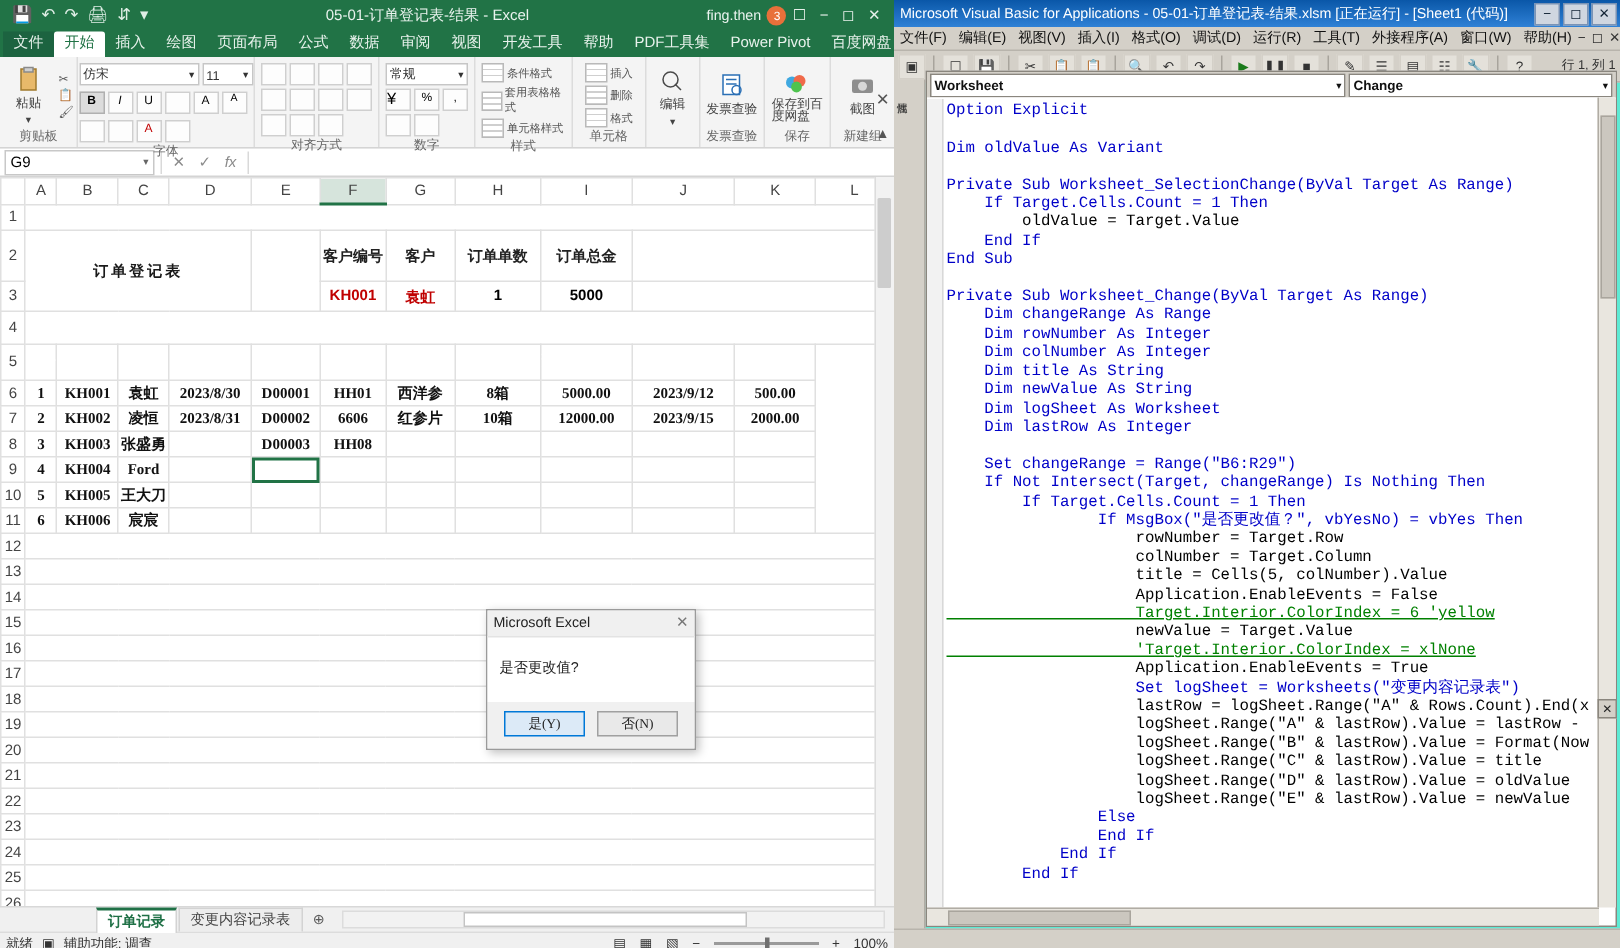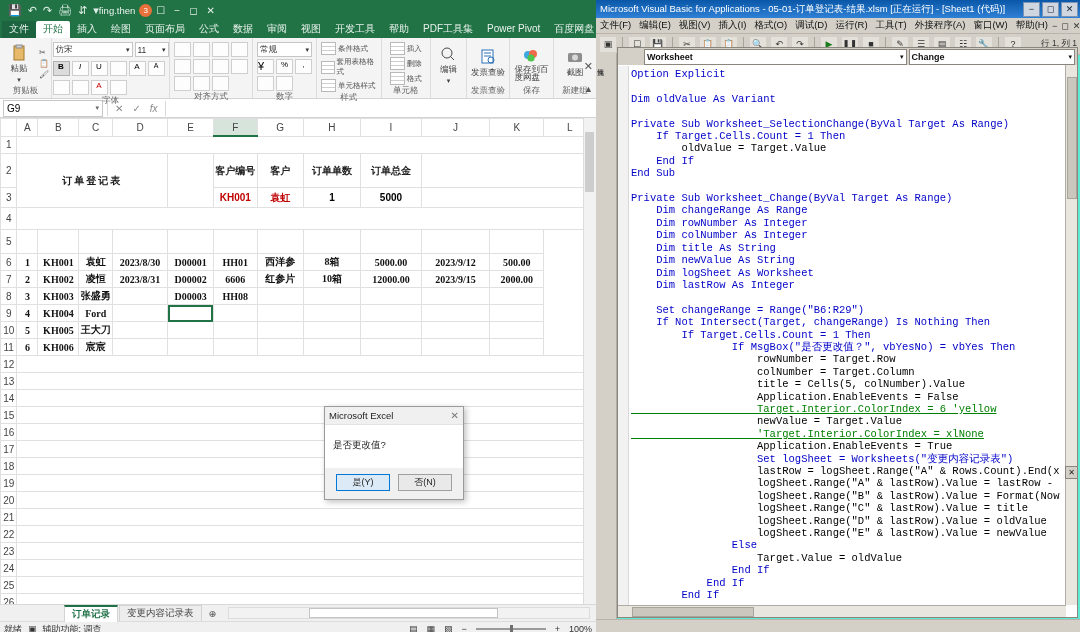--- a/index.html
+++ b/index.html
@@ -85,21 +85,21 @@
   .zoomslider{width:70px;height:2px;background:#9a9a9a;position:relative;}
   .zoomknob{position:absolute;left:34px;top:-3px;width:3px;height:8px;background:#6f6f6f;}
 
   
   .dialog{position:absolute;left:324px;top:288px;width:138px;background:#f0f0f0;border:1px solid #9a9a9a;
           box-shadow:2px 2px 6px rgba(0,0,0,.25);z-index:50;}
   .dlg-title{display:flex;justify-content:space-between;align-items:center;height:17px;padding:0 4px;
              background:#f0f0f0;font-size:9.5px;color:#222;}
   .dlg-x{color:#777;font-size:10px;}
   .dlg-body{background:#fff;padding:14px 8px 16px 8px;font-size:9.5px;color:#222;border-top:1px solid #e3e3e3;}
-  .dlg-btns{display:flex;gap:8px;justify-content:center;padding:6px 0 8px 0;background:#f0f0f0;}
+  .dlg-btns{display:flex;gap:8px;justify-content:center;padding:6px 0 8px 0;background:#f0f0f0;font-family:Liberation Serif, serif;}
   .dlg-btn{width:52px;height:15px;font-size:9px;border:1px solid #a0a0a0;background:#e9e9e9;
            display:flex;align-items:center;justify-content:center;color:#222;}
   .dlg-btn.default{border:1px solid #0078d7;background:#dceaf7;}
 
   
   #vbe{position:absolute;left:596px;top:0;width:484px;height:632px;background:#5eead4;overflow:hidden;}
   .vbe-title{height:18px;background:linear-gradient(#0a57a8,#2f81d6);color:#fff;display:flex;
              align-items:center;font-size:9.5px;padding:0 2px;}
   .vbe-title .vt{flex:1;white-space:nowrap;overflow:hidden;padding-left:2px;}
   .vbe-wbtn{width:15px;height:13px;margin-left:2px;background:#cfd6e0;border:1px solid #7a93b5;color:#123;
@@ -149,20 +149,21 @@
 
     <div class="xl-title">
       <div class="qat">
         <span>💾</span>
         <span>↶</span>
         <span>↷</span>
         <span>🖨</span>
         <span>⇵</span>
         <span>▾</span>
       </div>
+      <div class="xl-title-text">05-01-订单登记表-结果 - Excel</div>
       <div class="acct">
         <span>fing.then</span>
         <span class="avatar">3</span>
       </div>
       <div class="wbtns">
         <span>☐</span>
         <span>−</span>
         <span>◻</span>
         <span>✕</span>
       </div>
@@ -719,21 +720,21 @@
       <span class="tb-ic">?</span>
       <span class="tb-pos">行 1, 列 1</span>
     </div>
 
     <div class="vbe-left">
       <div class="vtxt">属性</div>
     </div>
 
     <div class="code-win">
       <div class="code-head">
-        <div class="combo" style="flex:1.6;margin-left:24px;">
+        <div class="combo" style="flex:1.6;">
           <span>Worksheet</span>
           <span style="font-size:7px;font-weight:normal;">▾</span>
         </div>
         <div class="combo" style="flex:1;">
           <span>Change</span>
           <span style="font-size:7px;font-weight:normal;">▾</span>
         </div>
       </div>
 
       <div class="code-area">
@@ -770,21 +771,20 @@
 </span><span class="cm">                    'Target.Interior.ColorIndex = xlNone
 </span><span class="df">                    Application.EnableEvents = True
 </span><span class="kw">                    Set logSheet = Worksheets("变更内容记录表")
 </span><span class="df">                    lastRow = logSheet.Range("A" &amp; Rows.Count).End(x
 </span><span class="df">                    logSheet.Range("A" &amp; lastRow).Value = lastRow -
 </span><span class="df">                    logSheet.Range("B" &amp; lastRow).Value = Format(Now
 </span><span class="df">                    logSheet.Range("C" &amp; lastRow).Value = title
 </span><span class="df">                    logSheet.Range("D" &amp; lastRow).Value = oldValue
 </span><span class="df">                    logSheet.Range("E" &amp; lastRow).Value = newValue
 </span><span class="kw">                Else
-</span><span class="df">                    Target.Value = oldValue
 </span><span class="kw">                End If
 </span><span class="kw">            End If
 </span><span class="kw">        End If
 </span></pre>
       </div>
 
       <div class="code-vscroll">
         <div class="code-vthumb"></div>
       </div>
       <div class="code-hscroll">

